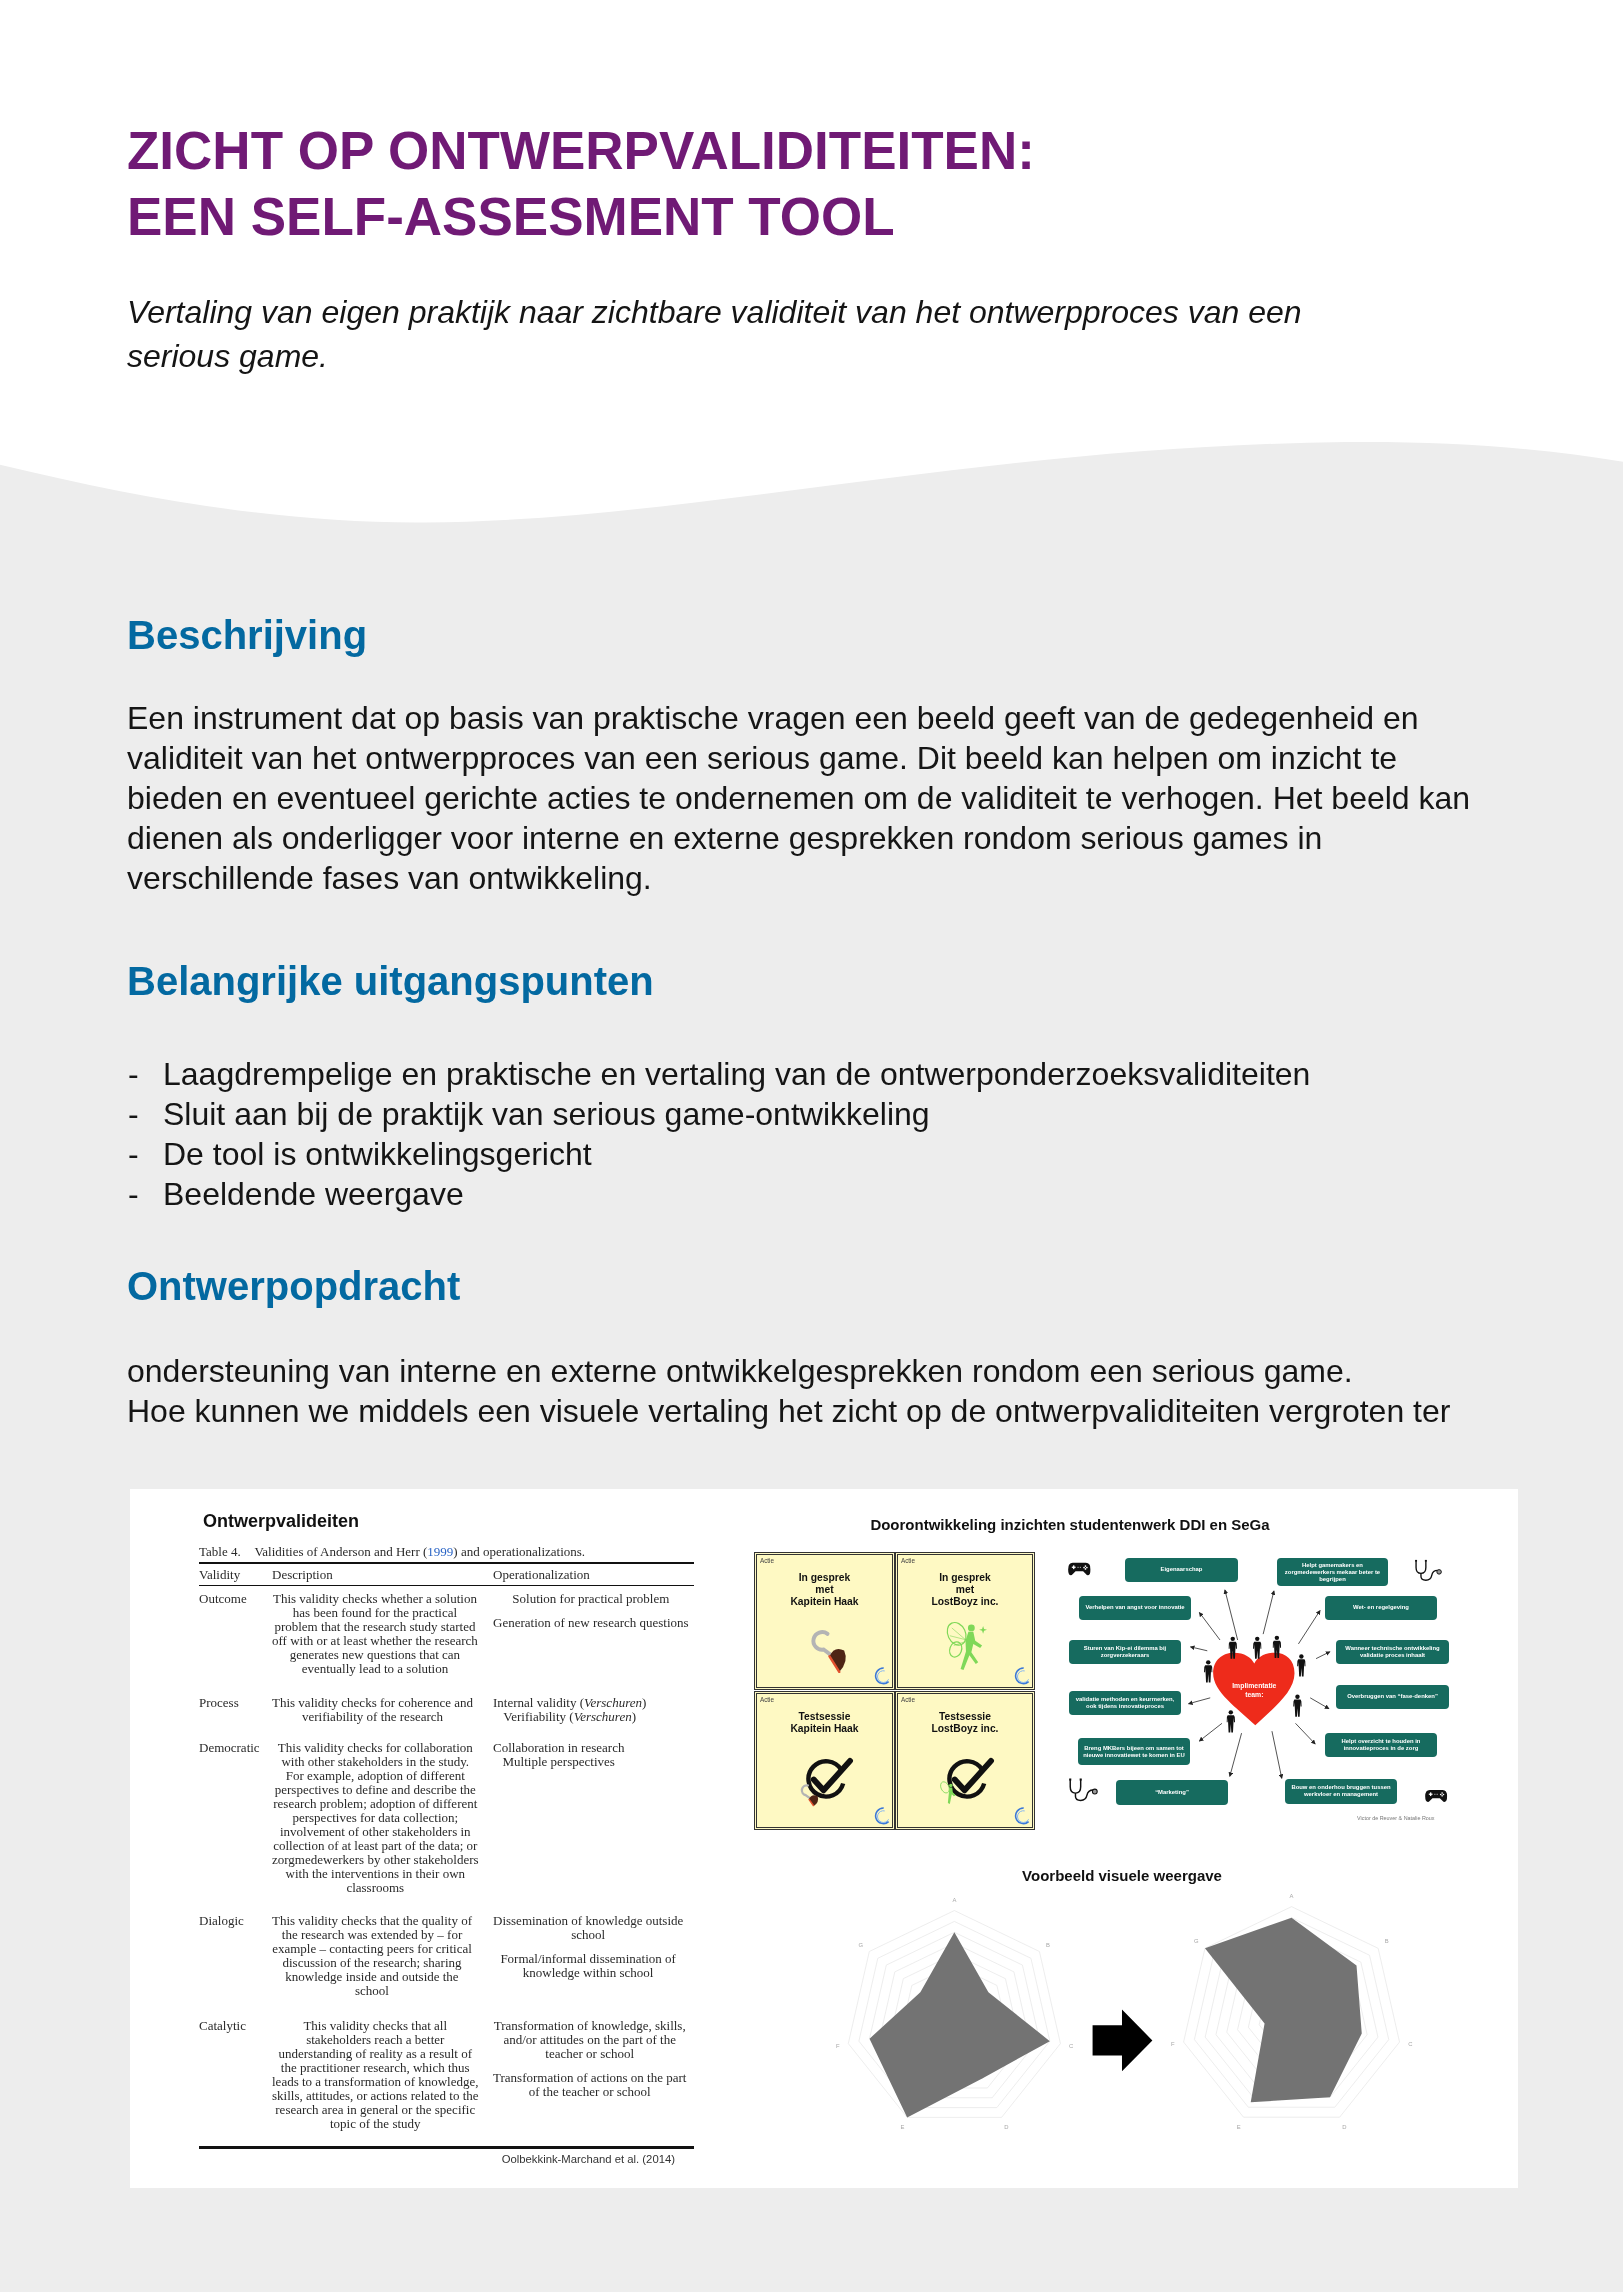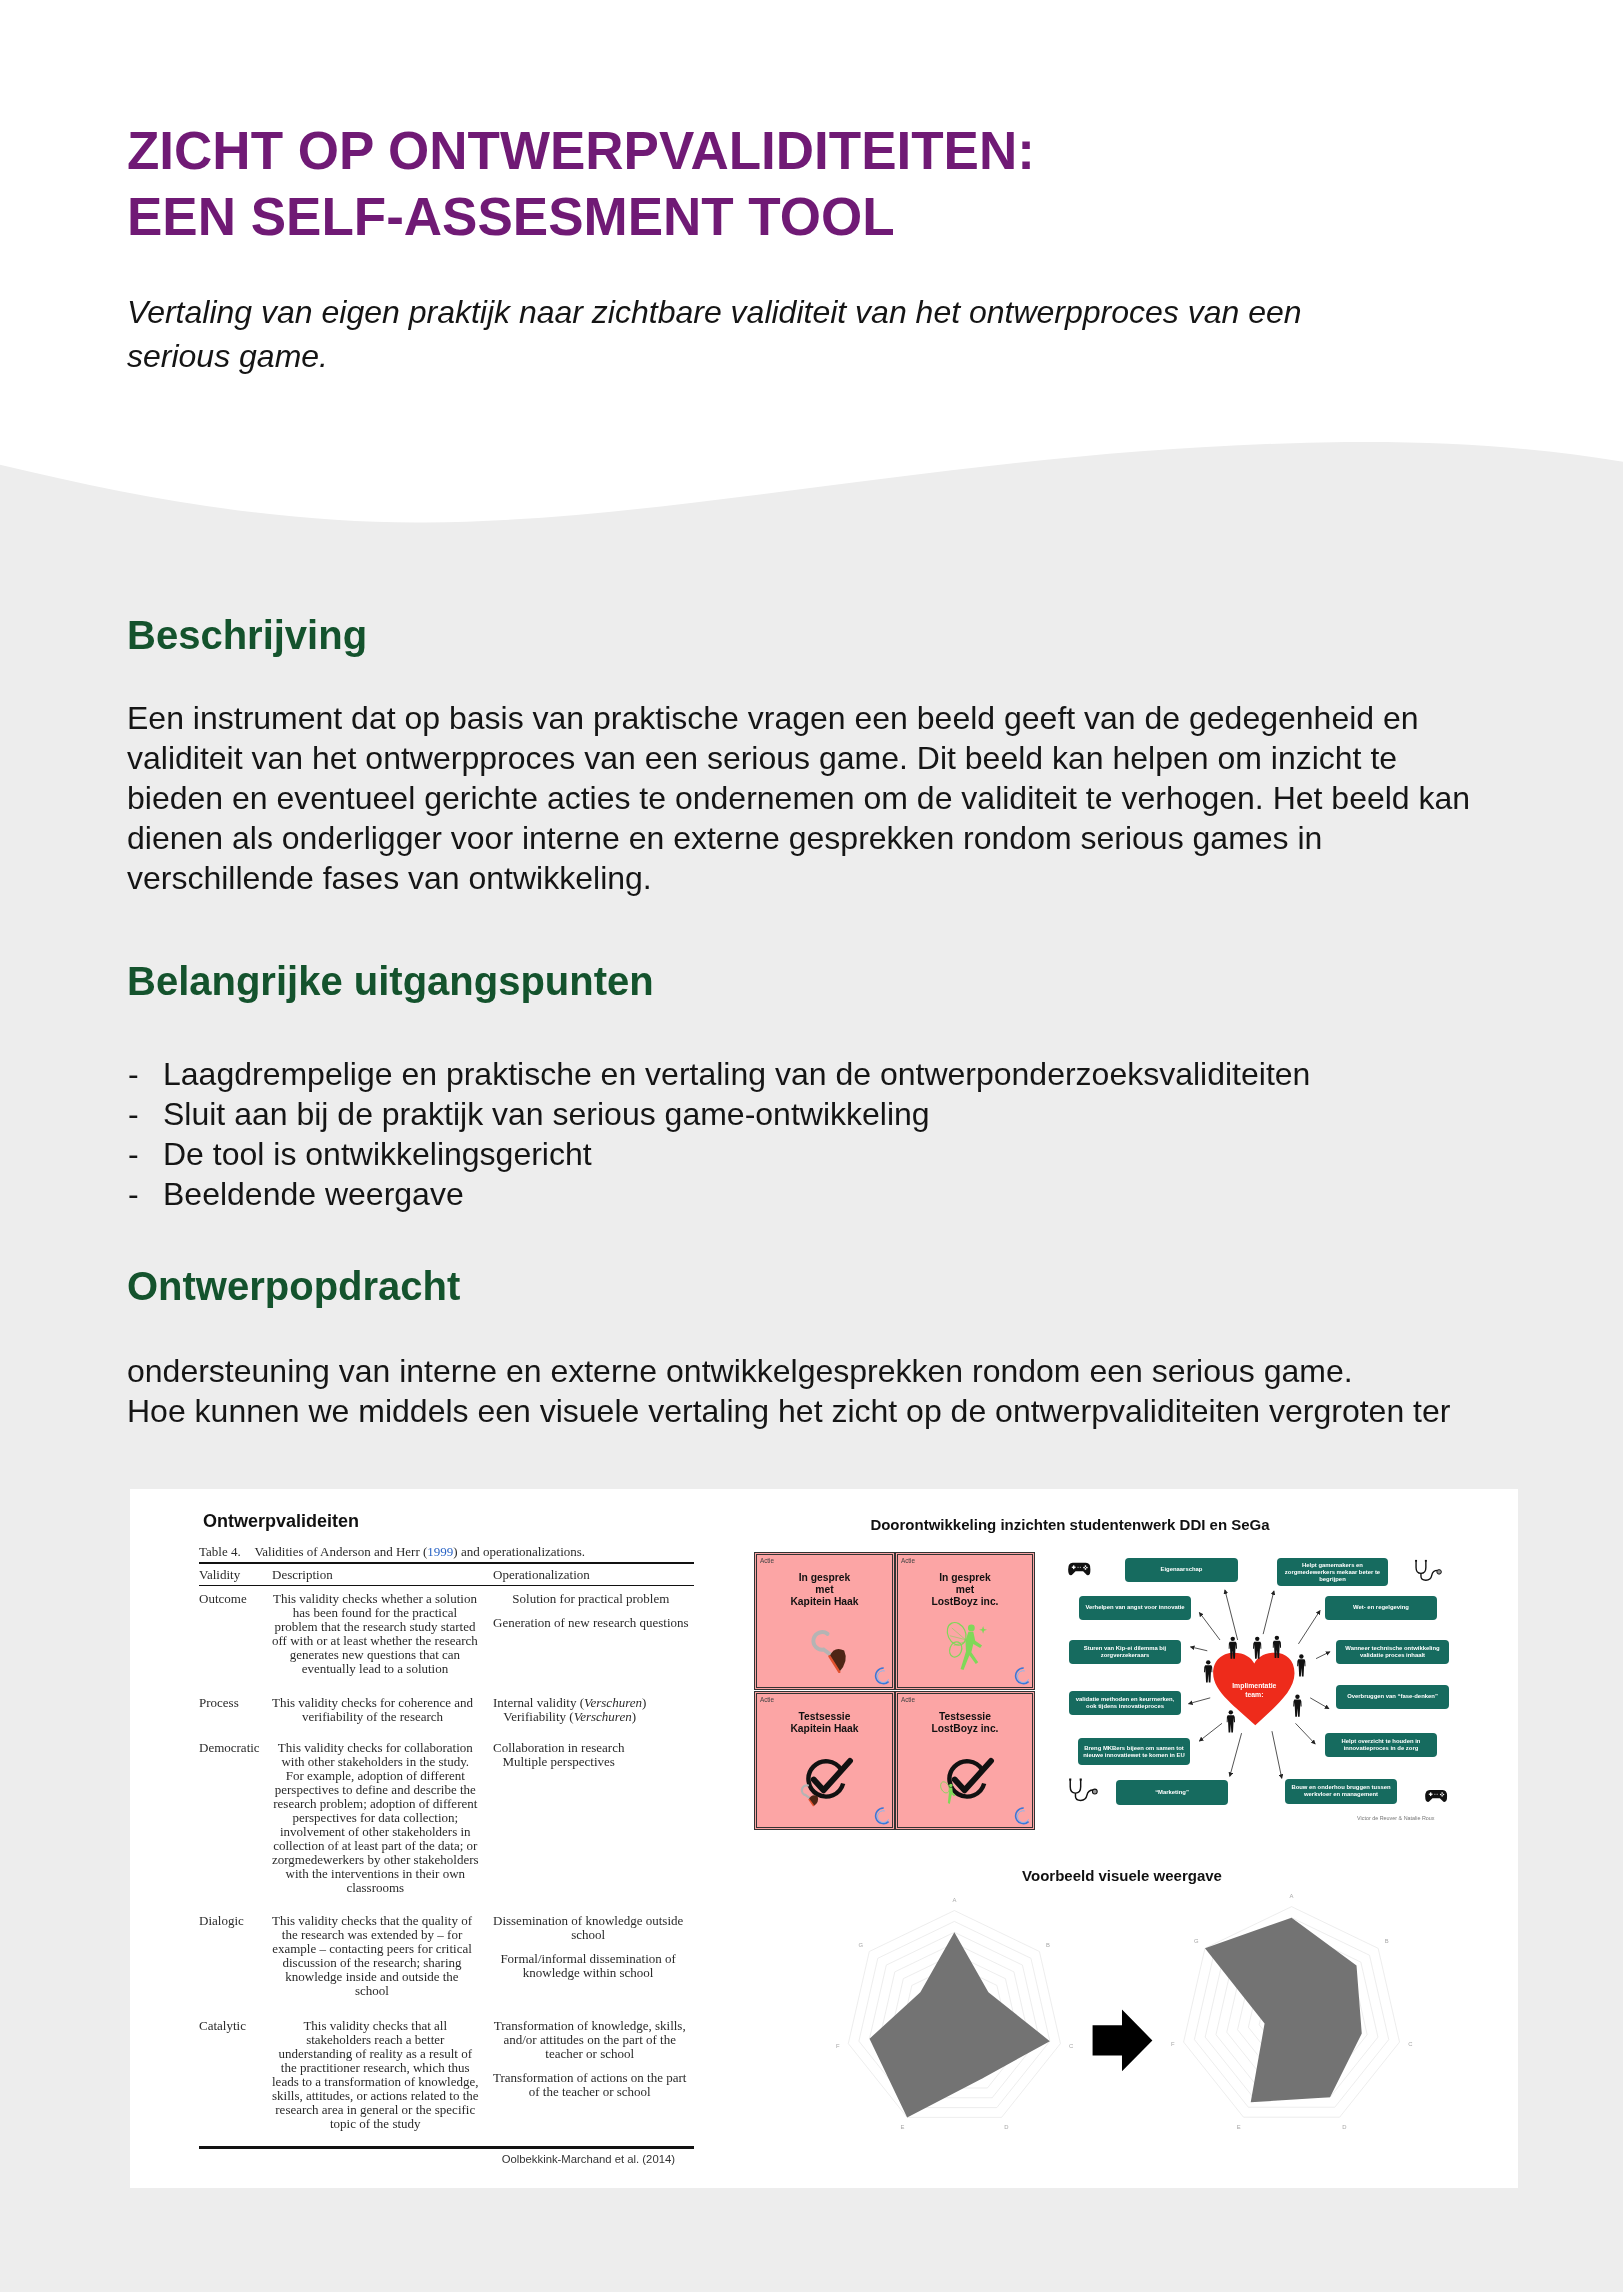--- a/index.html
+++ b/index.html
@@ -11,21 +11,21 @@
   .wave { position:absolute; left:0; top:0; width:1623px; height:549px; }
 
   .title { position:absolute; left:127px; top:118px; margin:0;
     font-size:53px; line-height:66px; font-weight:bold; color:#701a75; }
   .title div { white-space:nowrap; }
   .subtitle { position:absolute; left:127px; top:290px;
     font-size:32px; line-height:44px; font-style:italic; color:#151515; }
   .subtitle div { white-space:nowrap; }
 
   .sec-h { position:absolute; left:127px; margin:0; font-size:40px; line-height:47px;
-    font-weight:bold; color:#14532d; white-space:nowrap; }
+    font-weight:bold; color:#0369a1; white-space:nowrap; }
   .para { position:absolute; left:127px; font-size:32px; line-height:40px; color:#151515; }
   .para div { white-space:nowrap; }
   .list { position:absolute; left:127px; top:1054px; font-size:32px; line-height:40px; color:#151515; }
   .li { position:relative; padding-left:36px; white-space:nowrap; }
   .li .dash { position:absolute; left:1px; top:0; }
 
   
   .figure { position:absolute; left:130px; top:1489px; width:1388px; height:699px; background:#fff; overflow:hidden; }
   .fig-svg { position:absolute; left:0; top:0; z-index:0; }
   .abs { position:absolute; z-index:2; }
@@ -39,21 +39,21 @@
   .thead { left:69px; top:79px; width:495px; height:13.7px; font-size:13px; line-height:13.7px; }
   .thead span, .trow .c { position:absolute; white-space:nowrap; }
   .c1 { left:0; } .c2 { left:73px; } .c3 { left:294px; }
   .tbody { position:absolute; left:69px; top:0; width:495px; height:699px; z-index:2; }
   .trow { position:absolute; left:0; width:495px; font-size:13px; line-height:14px; }
   .trow .ln { white-space:nowrap; }
   .trow .op + .op { margin-top:9.8px; }
   .citation { left:359px; top:664px; width:186px; text-align:right; font-size:11.3px; line-height:13.7px; color:#333; white-space:nowrap; }
 
   .ins-title { left:646px; top:26.5px; width:588px; text-align:center; font-size:15px; line-height:17.6px; font-weight:bold; color:#111; white-space:nowrap; }
-  .card { position:absolute; box-sizing:border-box; border:3.9px double #333; background:#fca5a5; z-index:2; }
+  .card { position:absolute; box-sizing:border-box; border:3.9px double #333; background:#fef9c3; z-index:2; }
   .card .tag { position:absolute; left:2.9px; top:2px; font-size:6.4px; line-height:7.8px; color:#444; }
   .card .ctitle { position:absolute; left:0; right:0; top:16.7px; text-align:center; font-size:10.3px; line-height:12.3px; font-weight:bold; color:#111; }
   .card .icon { position:absolute; }
   .card .logo { position:absolute; right:2px; bottom:2px; width:17.6px; height:17.6px; }
 
   .dbox { position:absolute; z-index:2; box-sizing:border-box; background:#166b5f; color:#fff;
     border-radius:3.9px; font-weight:bold; font-size:5.9px; line-height:7px; text-align:center;
     display:flex; align-items:center; justify-content:center; padding:0 4.9px; }
   .credit { left:1227px; top:326px; font-size:5.4px; line-height:6.9px; color:#777; white-space:nowrap; }
 

